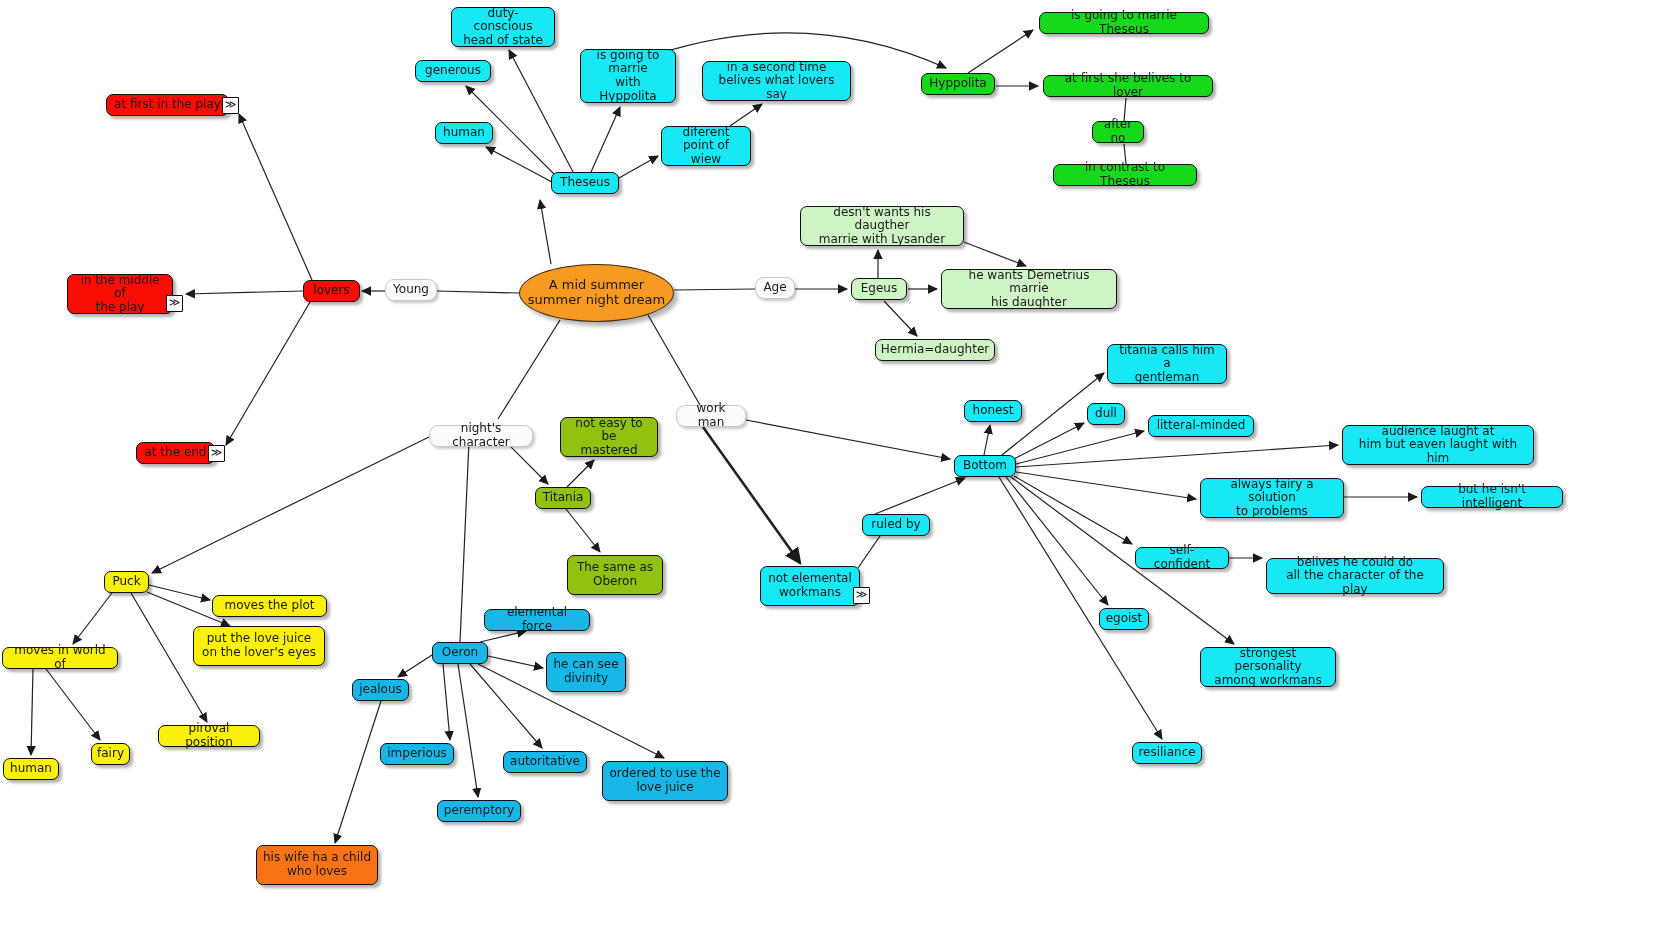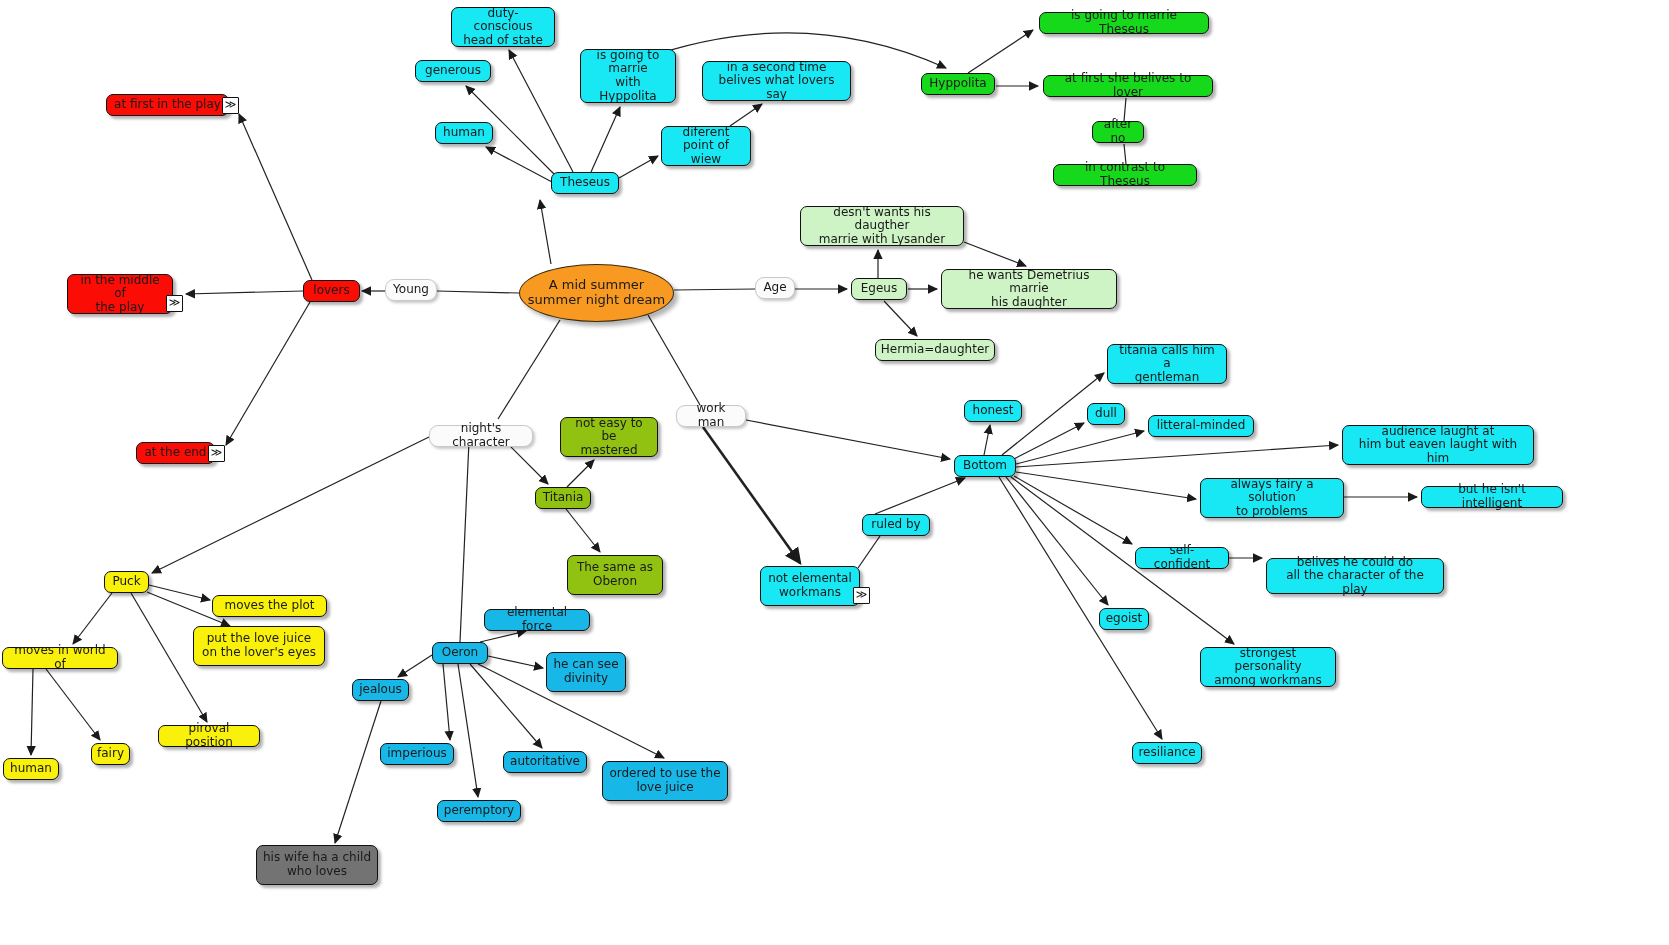--- a/index.html
+++ b/index.html
@@ -218,16 +218,16 @@
       <div class="node" style="left: 432px; top: 642px; width: 56px; height: 22px; font-size: 12px; background: rgb(23, 184, 232);"><span>Oeron</span></div>
       <div class="node" style="left: 484px; top: 609px; width: 106px; height: 22px; font-size: 12px; background: rgb(23, 184, 232);"><span>elemental force</span></div>
       <div class="node" style="left: 546px; top: 652px; width: 80px; height: 40px; font-size: 12px; background: rgb(23, 184, 232);"><span>he can see
 divinity</span></div>
       <div class="node" style="left: 352px; top: 679px; width: 57px; height: 22px; font-size: 12px; background: rgb(23, 184, 232);"><span>jealous</span></div>
       <div class="node" style="left: 380px; top: 743px; width: 74px; height: 22px; font-size: 12px; background: rgb(23, 184, 232);"><span>imperious</span></div>
       <div class="node" style="left: 437px; top: 800px; width: 84px; height: 22px; font-size: 12px; background: rgb(23, 184, 232);"><span>peremptory</span></div>
       <div class="node" style="left: 503px; top: 751px; width: 84px; height: 22px; font-size: 12px; background: rgb(23, 184, 232);"><span>autoritative</span></div>
       <div class="node" style="left: 602px; top: 761px; width: 126px; height: 40px; font-size: 12px; background: rgb(23, 184, 232);"><span>ordered to use the
 love juice</span></div>
-      <div class="node" style="left: 256px; top: 845px; width: 122px; height: 40px; font-size: 12px; background: #737373;"><span>his wife ha a child
+      <div class="node" style="left: 256px; top: 845px; width: 122px; height: 40px; font-size: 12px; background: #f97316;"><span>his wife ha a child
 who loves</span></div>
     </div>
 </div>
 
 </body></html>

